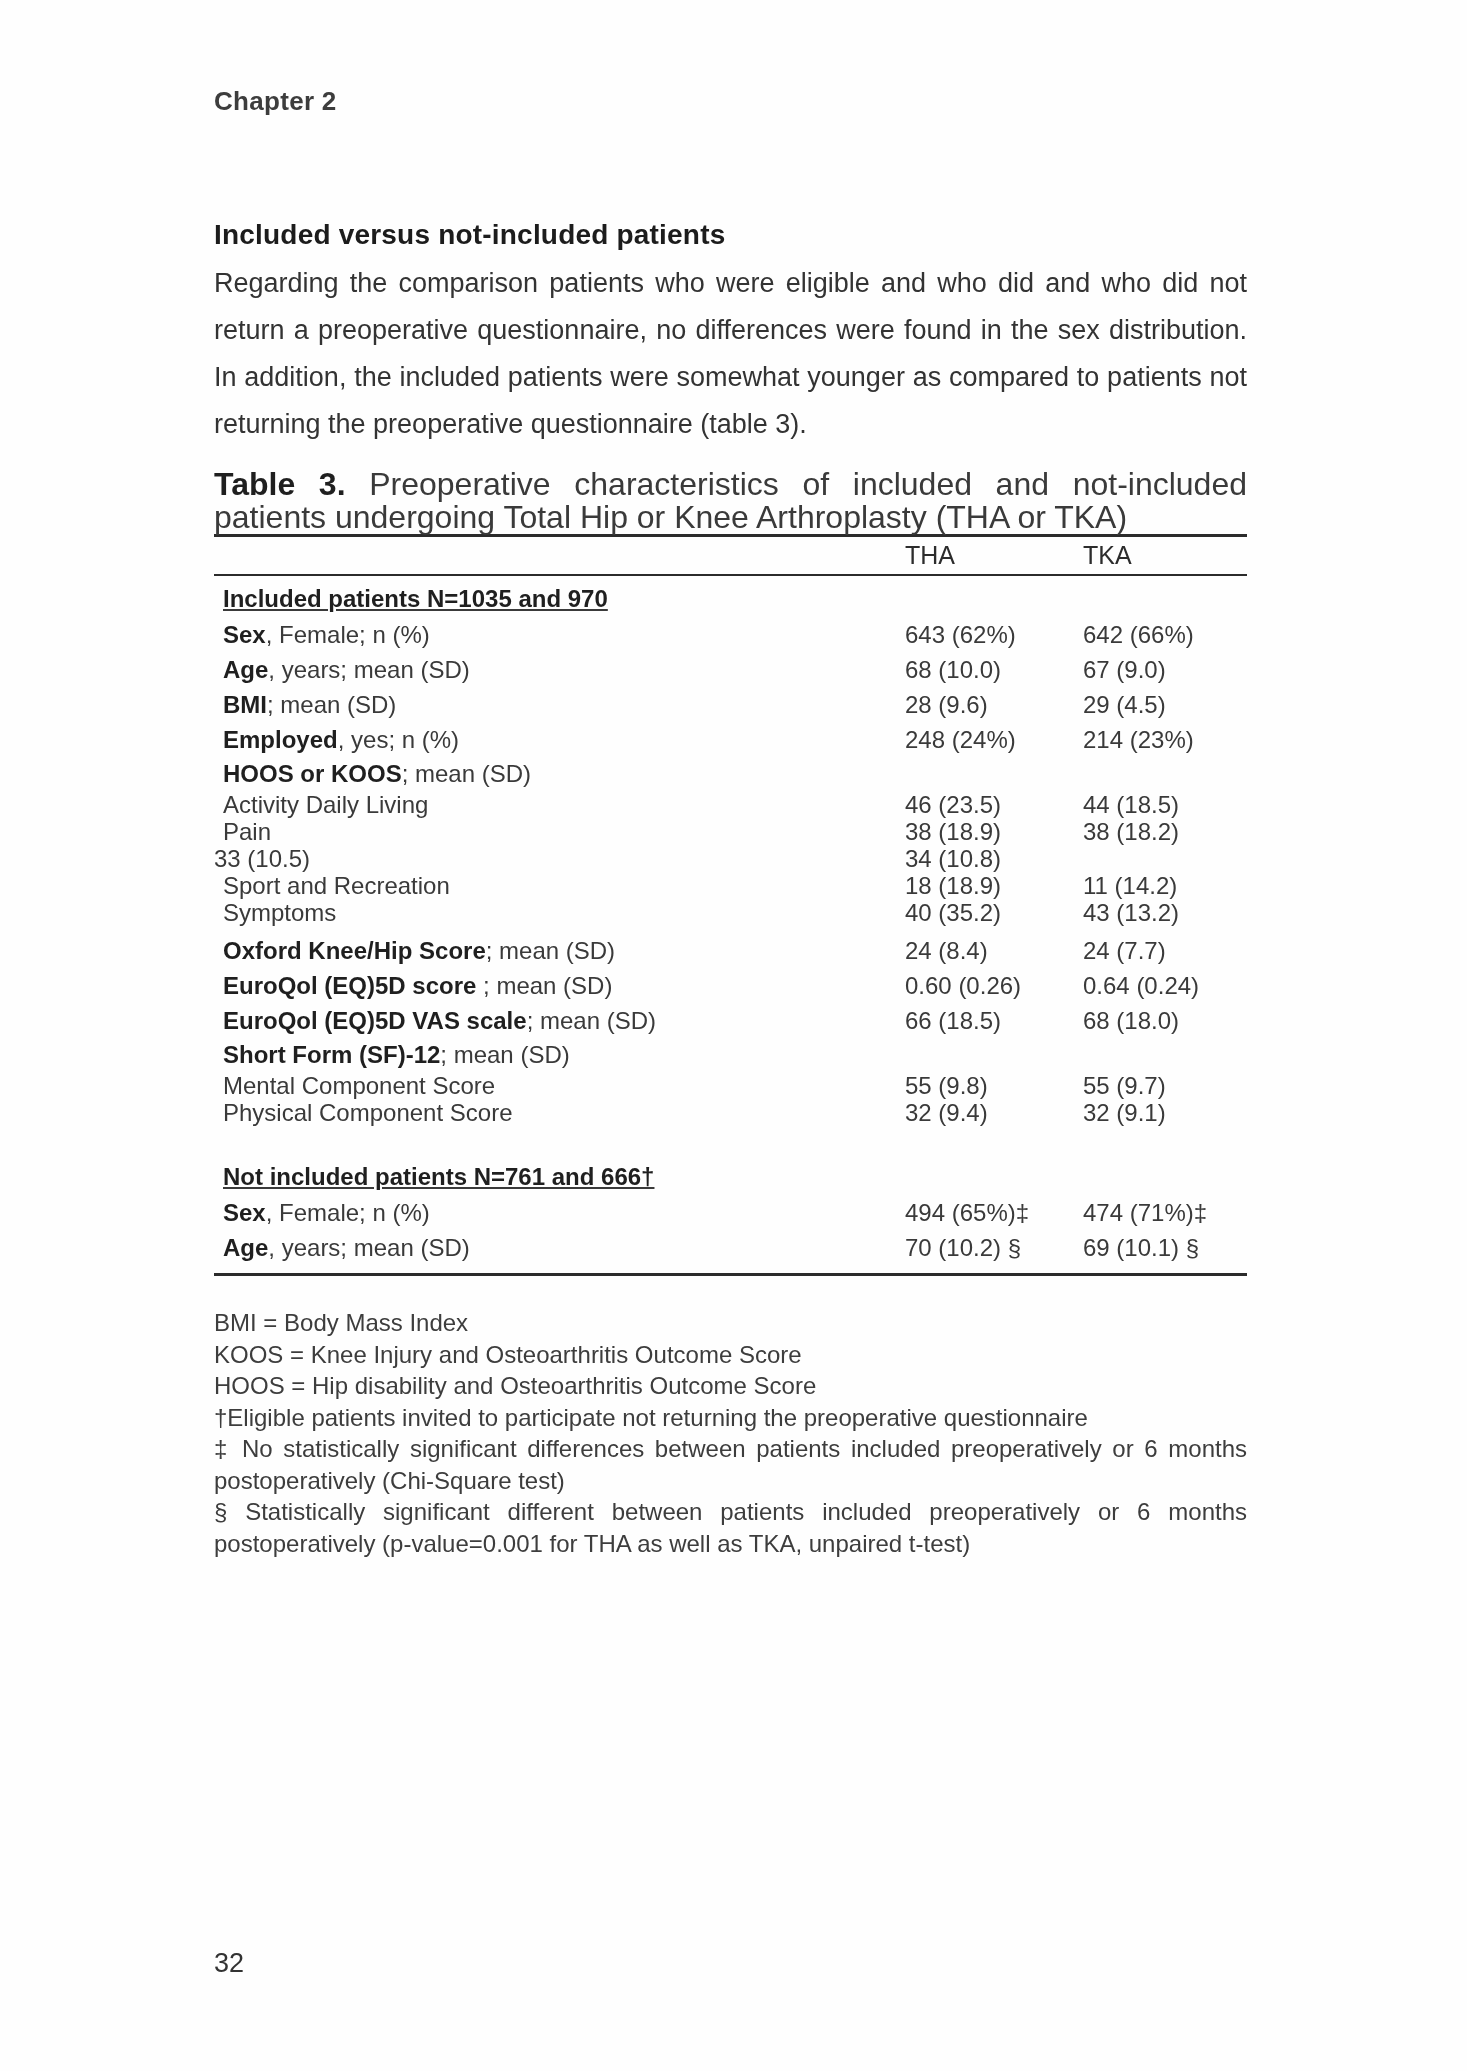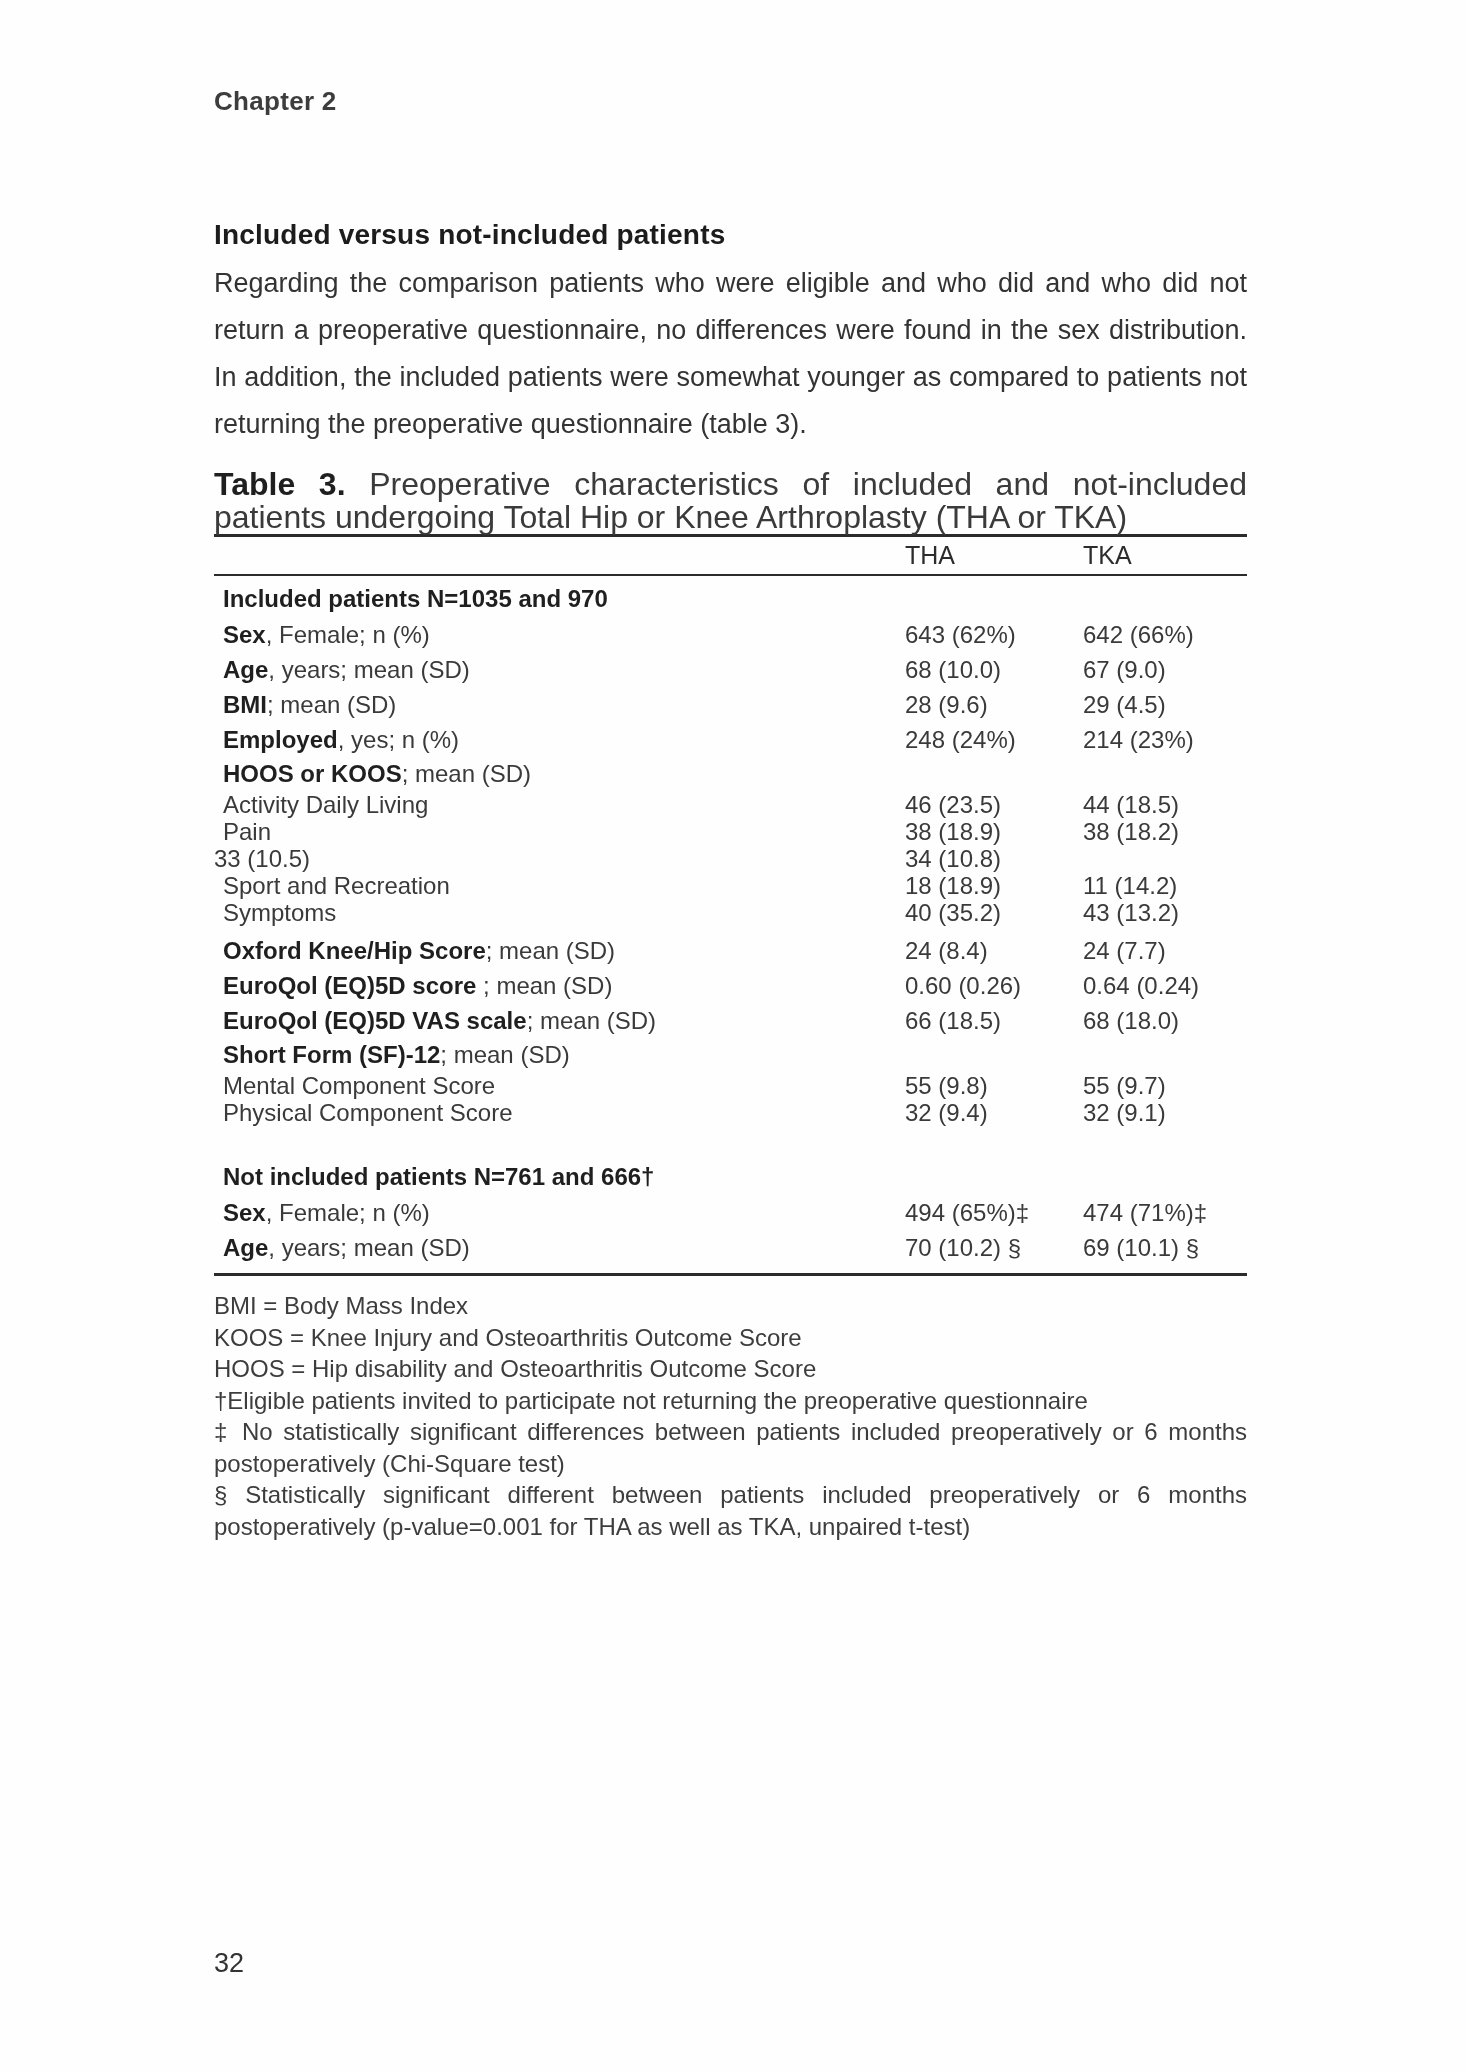--- a/index.html
+++ b/index.html
@@ -67,28 +67,28 @@
   }
   .t-row {
     display: grid;
     grid-template-columns: 691px 178px auto;
     align-items: center;
     font-size: 24px;
     color: #3a3a3a;
   }
   .t-row .label { padding-left: 9px; white-space: nowrap; }
   .b { font-weight: 700; color: #1f1f1f; }
-  .row-section { height: 36px; }
+  .row-section { height: 36px; text-decoration: underline; }
   .row-main    { height: 35px; }
   .row-group   { height: 34px; }
   .row-sub     { height: 27px; }
   .row-spacer  { height: 33px; }
   .gap-top     { margin-top: 7px; }
 
-  .footnotes { margin-top: 14px; }
+  .footnotes { margin-top: 31px; }
   .footnote {
     font-size: 24px;
     line-height: 31.5px;
     text-align: justify;
     color: #3d3d3d;
   }
   .page-number {
     position: absolute;
     left: 214px;
     top: 1948px;

